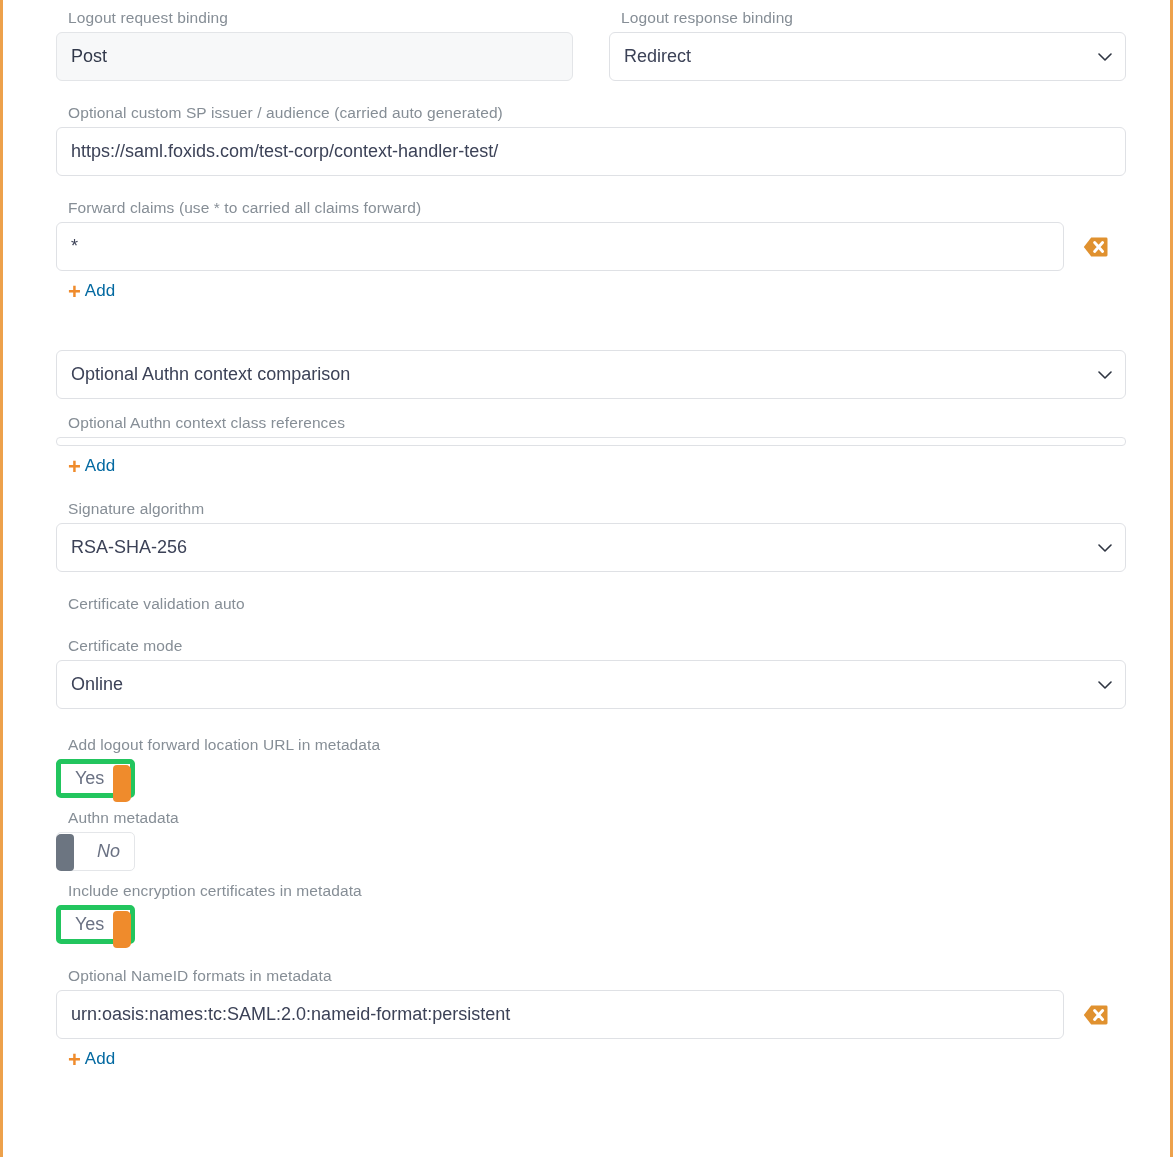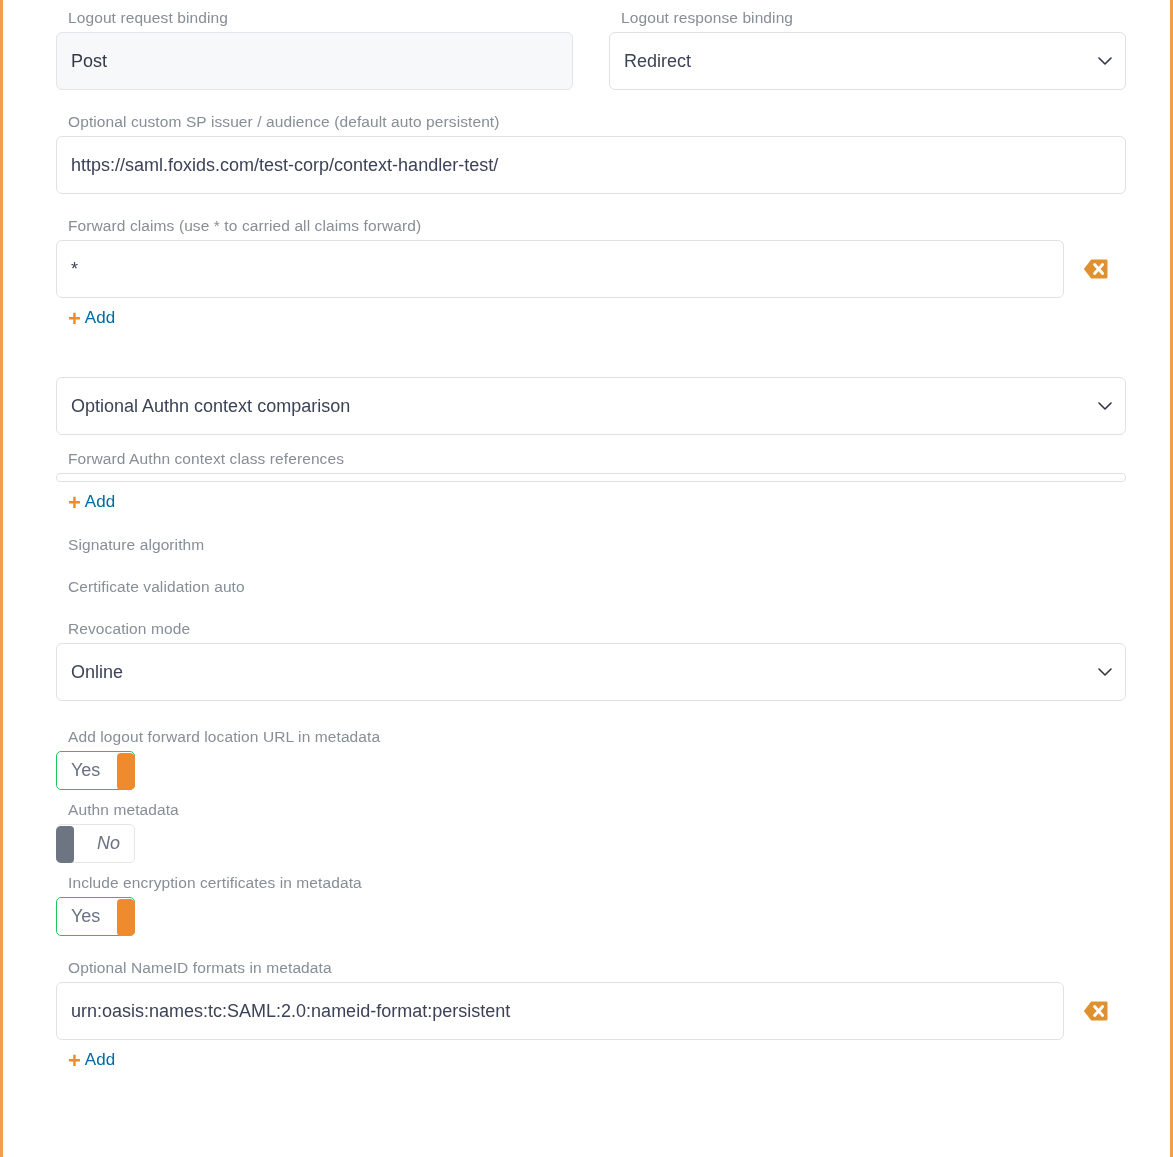--- a/index.html
+++ b/index.html
@@ -40,21 +40,21 @@
     line-height: 20px;
     padding-left: 12px;
     margin: 0 0 4px 0;
     letter-spacing: 0.1px;
   }
 
   
   .control {
     display: block;
     width: 100%;
-    height: 58px;
+    height: 49px;
     padding: 8px 14px;
     font-size: 18px;
     font-family: "Liberation Sans", sans-serif;
     color: #3c4257;
     background: #ffffff;
     border: 1px solid #dfe1e5;
     border-radius: 6px;
     outline: none;
     line-height: 27px;
   }
@@ -164,21 +164,21 @@
     color: #6a7183;
   }
   .toggle .knob {
     position: absolute;
     top: 1px;
     width: 18px;
     height: 37px;
     border-radius: 5px;
   }
   .toggle.on {
-    border: 1px solid #22c55e;
+    border: 5px solid #22c55e;
   }
   .toggle.on .tg-label { justify-content: flex-start; padding-left: 14px; }
   .toggle.on .knob {
     right: -1px;
     background: #ef8b2c;
     border-radius: 4px 5px 5px 4px;
   }
   .toggle.off {
     border: 1px solid #e4e6e9;
   }
@@ -212,21 +212,21 @@
             <option>Redirect</option>
           </select>
           <svg class="chev" viewBox="0 0 14 9">
             <path d="M1 1.5 L7 7.5 L13 1.5" fill="none" stroke="#2f3542" stroke-width="1.6" stroke-linecap="round" stroke-linejoin="round"></path>
           </svg>
         </div>
       </div>
     </div>
 
     <div class="mt-22">
-      <label class="field-label">Optional custom SP issuer / audience (default auto persistent)</label>
+      <label class="field-label">Optional custom SP issuer / audience (carried auto generated)</label>
       <input class="control" value="https://saml.foxids.com/test-corp/context-handler-test/" style="">
     </div>
 
     <div class="mt-22">
       <label class="field-label">Forward claims (use * to carried all claims forward)</label>
       <div class="row-del">
         <div class="grow">
           <input class="control" value="*" style="">
         </div>
         <button class="del-btn">
@@ -247,38 +247,46 @@
         <select class="control">
           <option>Optional Authn context comparison</option>
         </select>
         <svg class="chev" viewBox="0 0 14 9">
           <path d="M1 1.5 L7 7.5 L13 1.5" fill="none" stroke="#2f3542" stroke-width="1.6" stroke-linecap="round" stroke-linejoin="round"></path>
         </svg>
       </div>
     </div>
 
     <div class="mt-14">
-      <label class="field-label">Forward Authn context class references</label>
+      <label class="field-label">Optional Authn context class references</label>
       <input class="control thin" value="" style="">
       <a class="add-link">
         <span class="plus">+</span>
         <span class="add-txt">Add</span>
       </a>
     </div>
 
     <div class="mt-22">
       <label class="field-label">Signature algorithm</label>
+      <div class="select-wrap">
+        <select class="control">
+          <option>RSA-SHA-256</option>
+        </select>
+        <svg class="chev" viewBox="0 0 14 9">
+          <path d="M1 1.5 L7 7.5 L13 1.5" fill="none" stroke="#2f3542" stroke-width="1.6" stroke-linecap="round" stroke-linejoin="round"></path>
+        </svg>
+      </div>
     </div>
 
     <div class="mt-22">
       <label class="field-label">Certificate validation auto</label>
     </div>
 
     <div class="mt-22">
-      <label class="field-label">Revocation mode</label>
+      <label class="field-label">Certificate mode</label>
       <div class="select-wrap">
         <select class="control">
           <option>Online</option>
         </select>
         <svg class="chev" viewBox="0 0 14 9">
           <path d="M1 1.5 L7 7.5 L13 1.5" fill="none" stroke="#2f3542" stroke-width="1.6" stroke-linecap="round" stroke-linejoin="round"></path>
         </svg>
       </div>
     </div>
 

